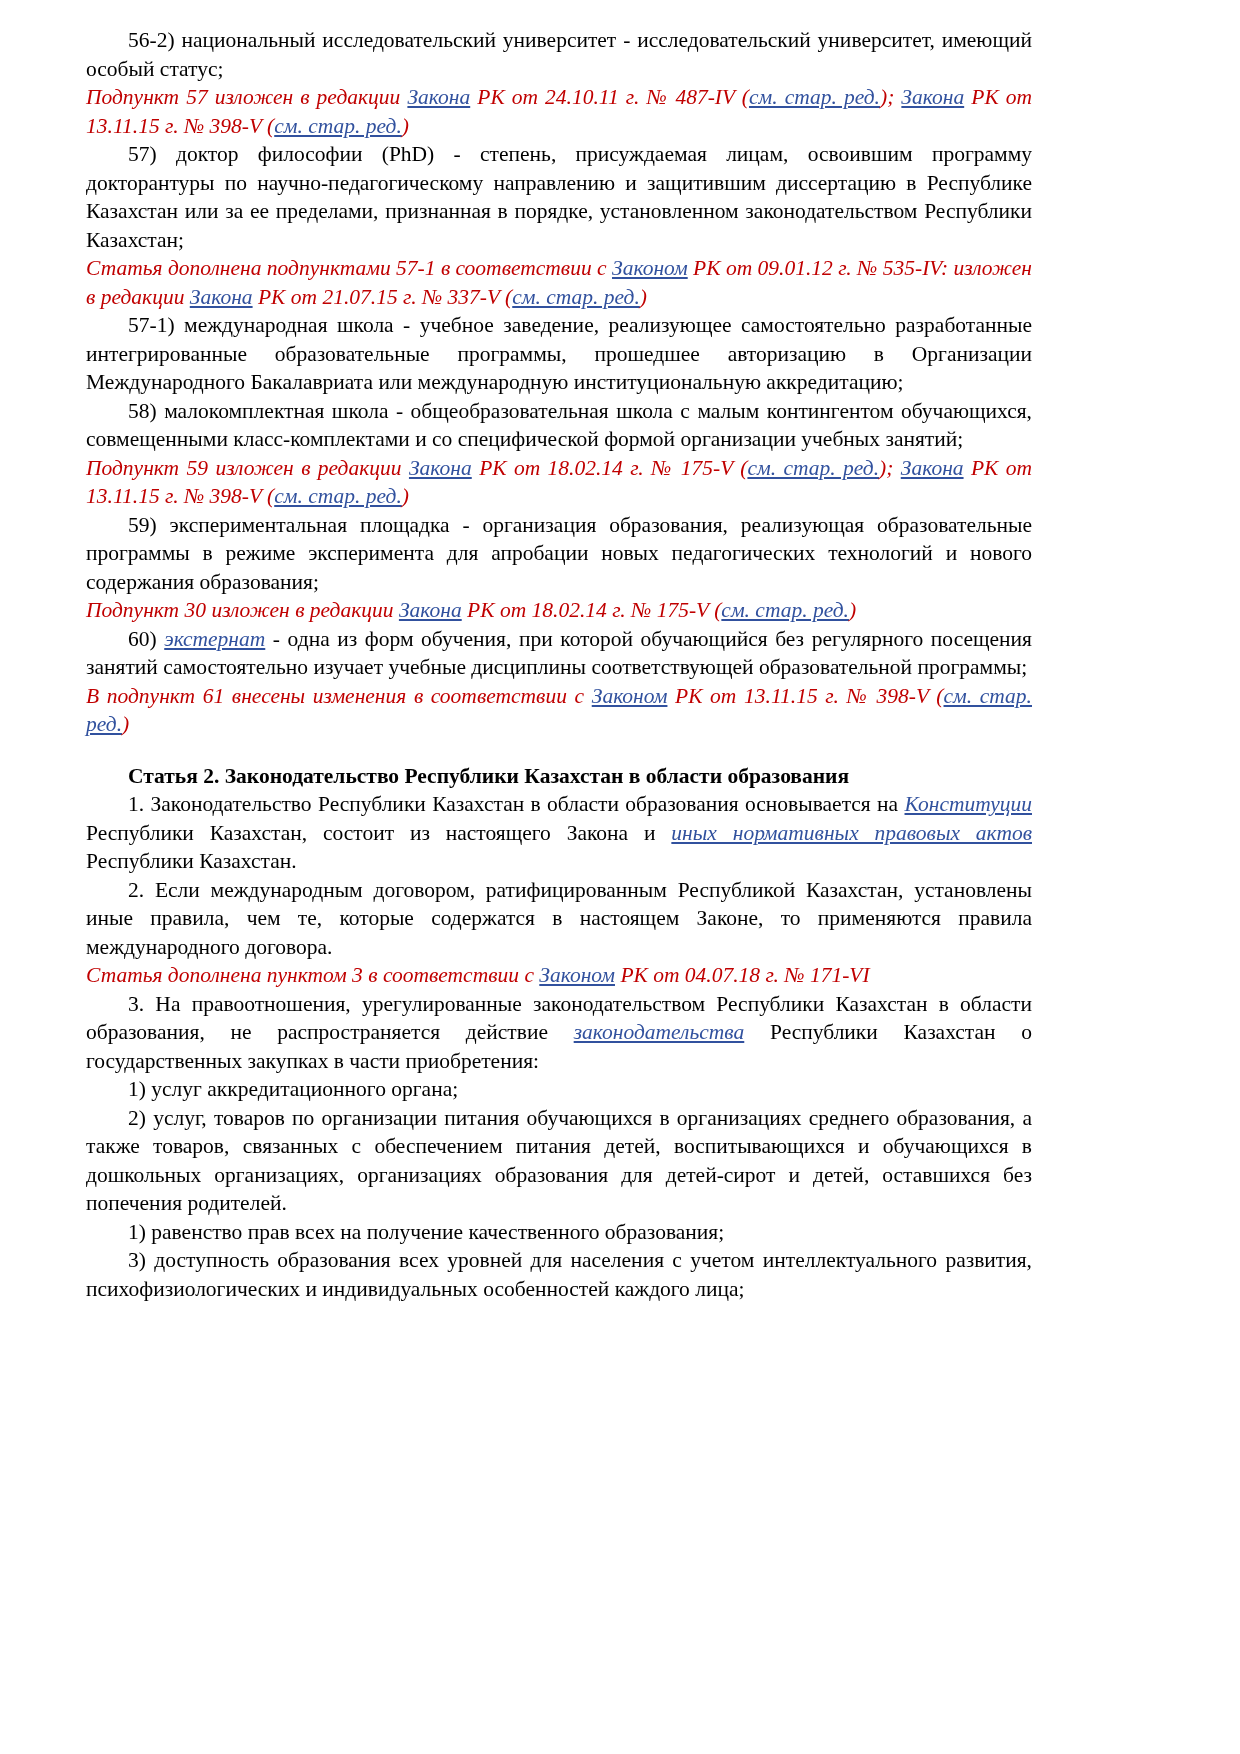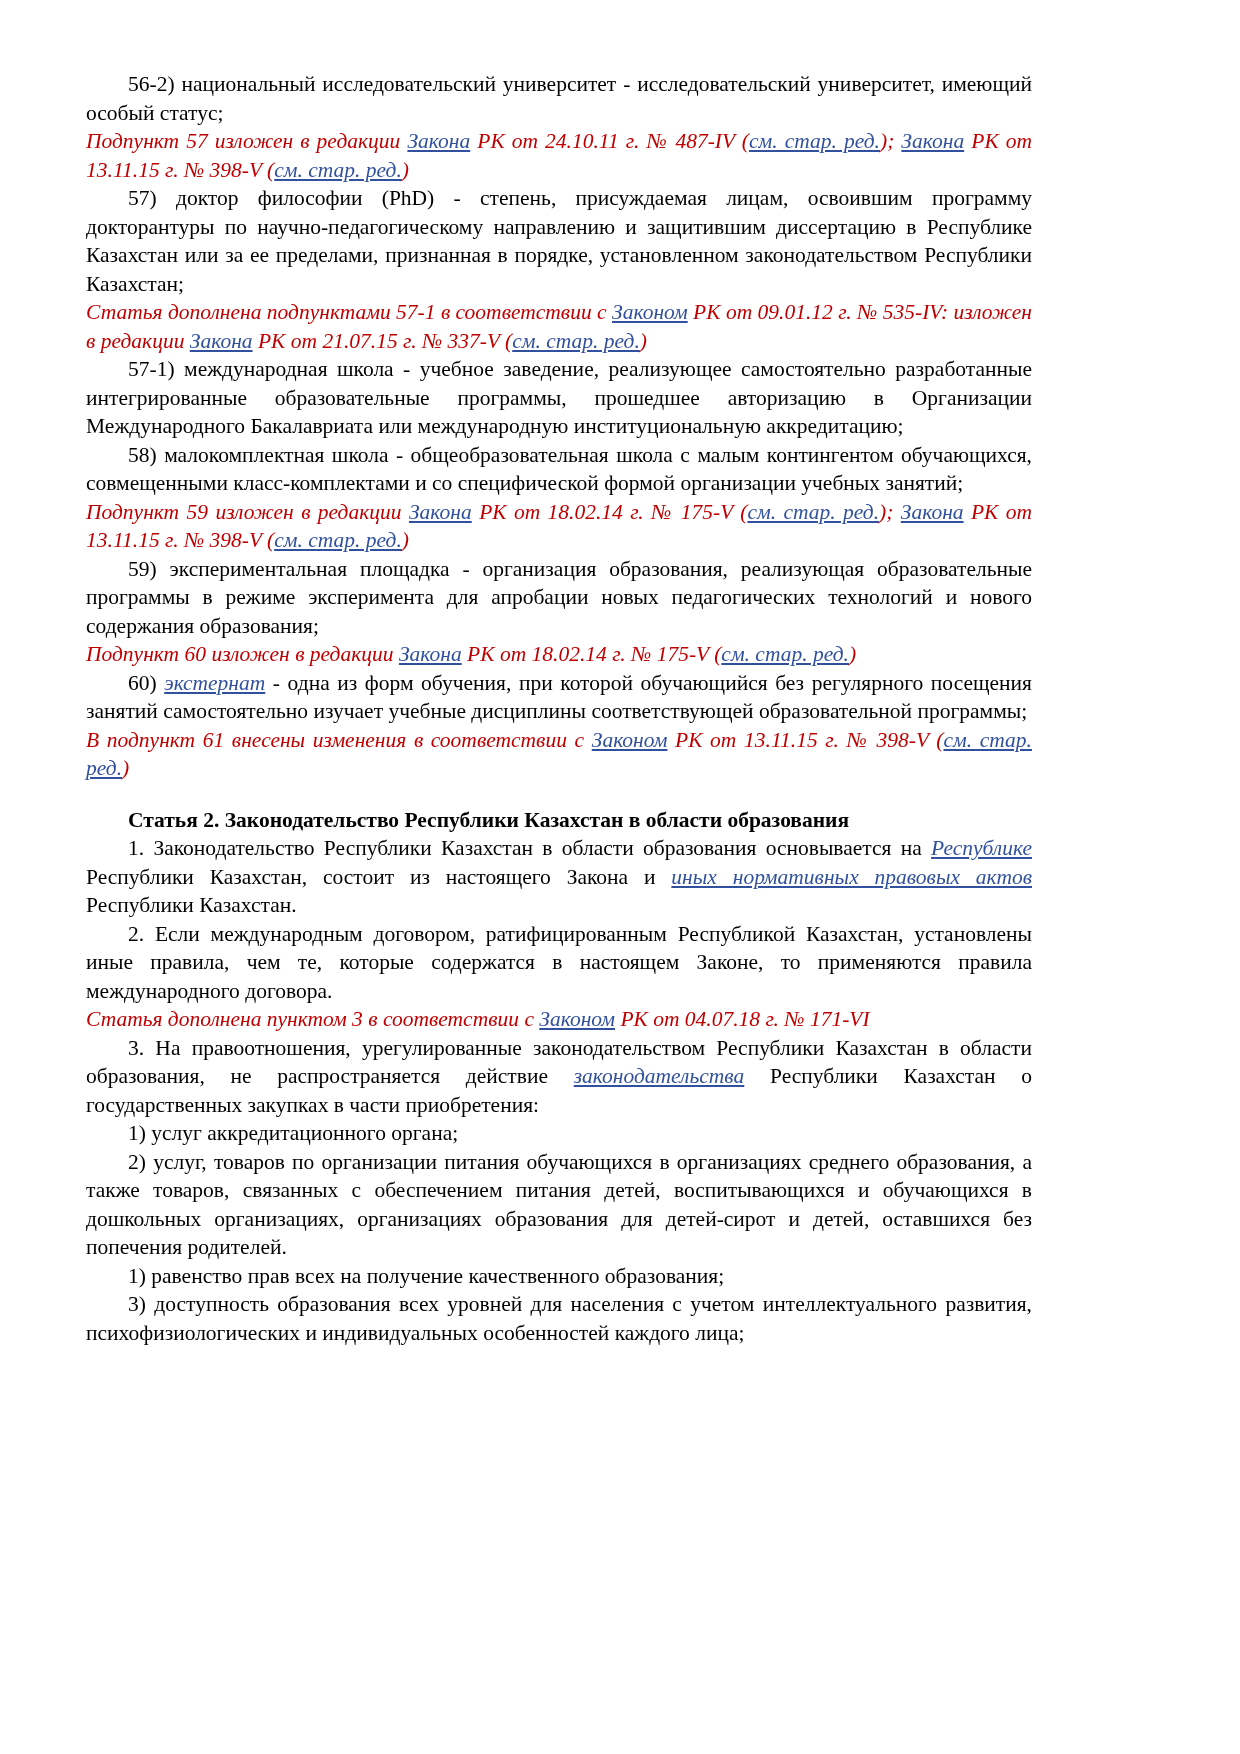--- a/index.html
+++ b/index.html
@@ -14,21 +14,20 @@
     font-family: "Liberation Serif", "DejaVu Serif", serif;
   }
   .page {
     box-sizing: border-box;
     width: 1240px;
     height: 1754px;
     padding: 26px 0 0 86px;
   }
   .doc {
     width: 946px;
-    margin-top: 44px;
   }
   p.para {
     margin: 0;
     padding: 0;
     font-size: 21.5px;
     line-height: 28.5px;
     color: #000000;
     text-align: justify;
     text-align-last: left;
   }
@@ -71,25 +70,25 @@
 <div class="page">
   <div class="doc" id="doc">
       <p class="para para-body"><span class="seg-t">56-2) национальный исследовательский университет - исследовательский университет, имеющий особый статус;</span></p>
       <p class="para para-red"><span class="seg-red">Подпункт 57 изложен в редакции </span><span class="seg-redlink">Закона</span><span class="seg-red"> РК от 24.10.11 г. № 487-IV (</span><span class="seg-redlink">см. стар. ред.</span><span class="seg-red">); </span><span class="seg-redlink">Закона</span><span class="seg-red"> РК от 13.11.15 г. № 398-V (</span><span class="seg-redlink">см. стар. ред.</span><span class="seg-red">)</span></p>
       <p class="para para-body"><span class="seg-t">57) доктор философии (PhD) - степень, присуждаемая лицам, освоившим программу докторантуры по научно-педагогическому направлению и защитившим диссертацию в Республике Казахстан или за ее пределами, признанная в порядке, установленном законодательством Республики Казахстан;</span></p>
       <p class="para para-red"><span class="seg-red">Статья дополнена подпунктами 57-1 в соответствии с </span><span class="seg-redlink">Законом</span><span class="seg-red"> РК от 09.01.12 г. № 535-IV: изложен в редакции </span><span class="seg-redlink">Закона</span><span class="seg-red"> РК от 21.07.15 г. № 337-V (</span><span class="seg-redlink">см. стар. ред.</span><span class="seg-red">)</span></p>
       <p class="para para-body"><span class="seg-t">57-1) международная школа - учебное заведение, реализующее самостоятельно разработанные интегрированные образовательные программы, прошедшее авторизацию в Организации Международного Бакалавриата или международную институциональную аккредитацию;</span></p>
       <p class="para para-body"><span class="seg-t">58) малокомплектная школа - общеобразовательная школа с малым контингентом обучающихся, совмещенными класс-комплектами и со специфической формой организации учебных занятий;</span></p>
       <p class="para para-red"><span class="seg-red">Подпункт 59 изложен в редакции </span><span class="seg-redlink">Закона</span><span class="seg-red"> РК от 18.02.14 г. № 175-V (</span><span class="seg-redlink">см. стар. ред.</span><span class="seg-red">); </span><span class="seg-redlink">Закона</span><span class="seg-red"> РК от 13.11.15 г. № 398-V (</span><span class="seg-redlink">см. стар. ред.</span><span class="seg-red">)</span></p>
       <p class="para para-body"><span class="seg-t">59) экспериментальная площадка - организация образования, реализующая образовательные программы в режиме эксперимента для апробации новых педагогических технологий и нового содержания образования;</span></p>
-      <p class="para para-red"><span class="seg-red">Подпункт 60 изложен в редакции </span><span class="seg-redlink">Закона</span><span class="seg-red"> РК от 18.02.14 г. № 175-V (</span><span class="seg-redlink">см. стар. ред.</span><span class="seg-red">)</span></p>
+      <p class="para para-red"><span class="seg-red">Подпункт 30 изложен в редакции </span><span class="seg-redlink">Закона</span><span class="seg-red"> РК от 18.02.14 г. № 175-V (</span><span class="seg-redlink">см. стар. ред.</span><span class="seg-red">)</span></p>
       <p class="para para-body"><span class="seg-t">60) </span><span class="seg-link">экстернат</span><span class="seg-t"> - одна из форм обучения, при которой обучающийся без регулярного посещения занятий самостоятельно изучает учебные дисциплины соответствующей образовательной программы;</span></p>
       <p class="para para-red"><span class="seg-red">В подпункт 61 внесены изменения в соответствии с </span><span class="seg-redlink">Законом</span><span class="seg-red"> РК от 13.11.15 г. № 398-V (</span><span class="seg-redlink">см. стар. ред.</span><span class="seg-red">)</span></p>
       <p class="para para-heading"><span class="seg-t">Статья 2. Законодательство Республики Казахстан в области образования</span></p>
-      <p class="para para-body"><span class="seg-t">1. Законодательство Республики Казахстан в области образования основывается на </span><span class="seg-link">Республике</span><span class="seg-t"> Республики Казахстан, состоит из настоящего Закона и </span><span class="seg-link">иных нормативных правовых актов</span><span class="seg-t"> Республики Казахстан.</span></p>
+      <p class="para para-body"><span class="seg-t">1. Законодательство Республики Казахстан в области образования основывается на </span><span class="seg-link">Конституции</span><span class="seg-t"> Республики Казахстан, состоит из настоящего Закона и </span><span class="seg-link">иных нормативных правовых актов</span><span class="seg-t"> Республики Казахстан.</span></p>
       <p class="para para-body"><span class="seg-t">2. Если международным договором, ратифицированным Республикой Казахстан, установлены иные правила, чем те, которые содержатся в настоящем Законе, то применяются правила международного договора.</span></p>
       <p class="para para-red"><span class="seg-red">Статья дополнена пунктом 3 в соответствии с </span><span class="seg-redlink">Законом</span><span class="seg-red"> РК от 04.07.18 г. № 171-VI</span></p>
       <p class="para para-body"><span class="seg-t">3. На правоотношения, урегулированные законодательством Республики Казахстан в области образования, не распространяется действие </span><span class="seg-link">законодательства</span><span class="seg-t"> Республики Казахстан о государственных закупках в части приобретения:</span></p>
       <p class="para para-body"><span class="seg-t">1) услуг аккредитационного органа;</span></p>
       <p class="para para-body"><span class="seg-t">2) услуг, товаров по организации питания обучающихся в организациях среднего образования, а также товаров, связанных с обеспечением питания детей, воспитывающихся и обучающихся в дошкольных организациях, организациях образования для детей-сирот и детей, оставшихся без попечения родителей.</span></p>
       <p class="para para-body"><span class="seg-t">1) равенство прав всех на получение качественного образования;</span></p>
       <p class="para para-body"><span class="seg-t">3) доступность образования всех уровней для населения с учетом интеллектуального развития, психофизиологических и индивидуальных особенностей каждого лица;</span></p>
     </div>
 </div>
 

